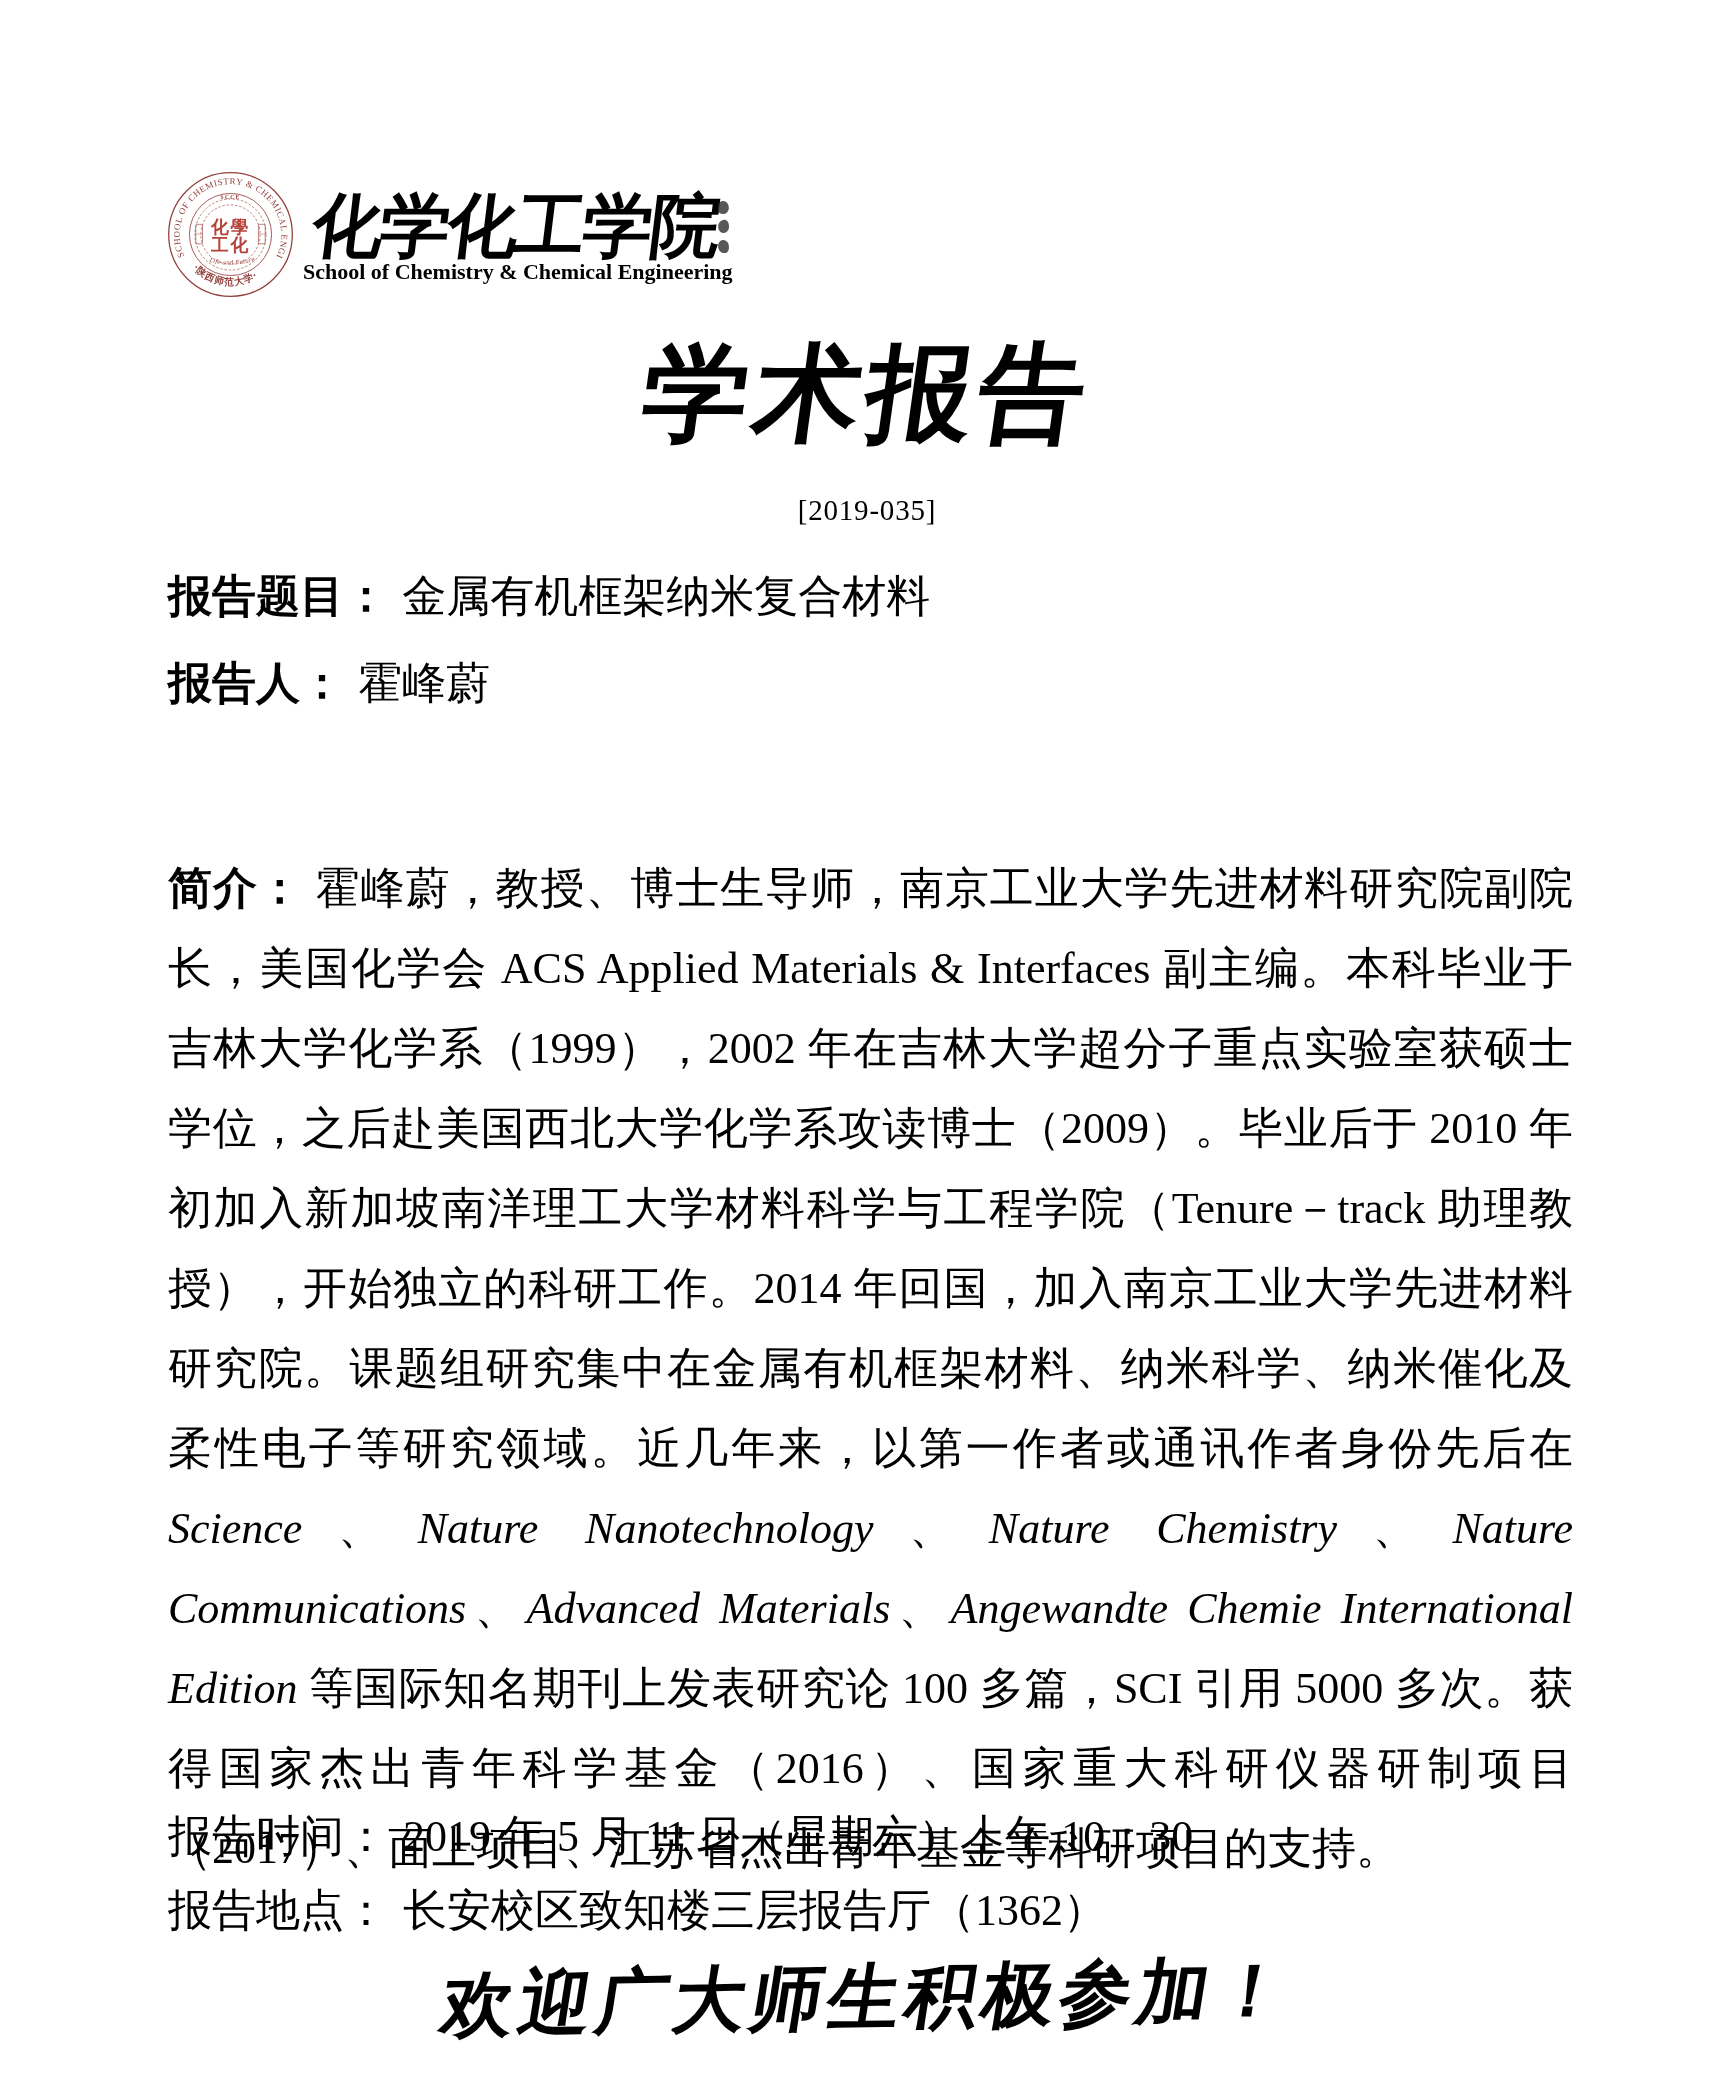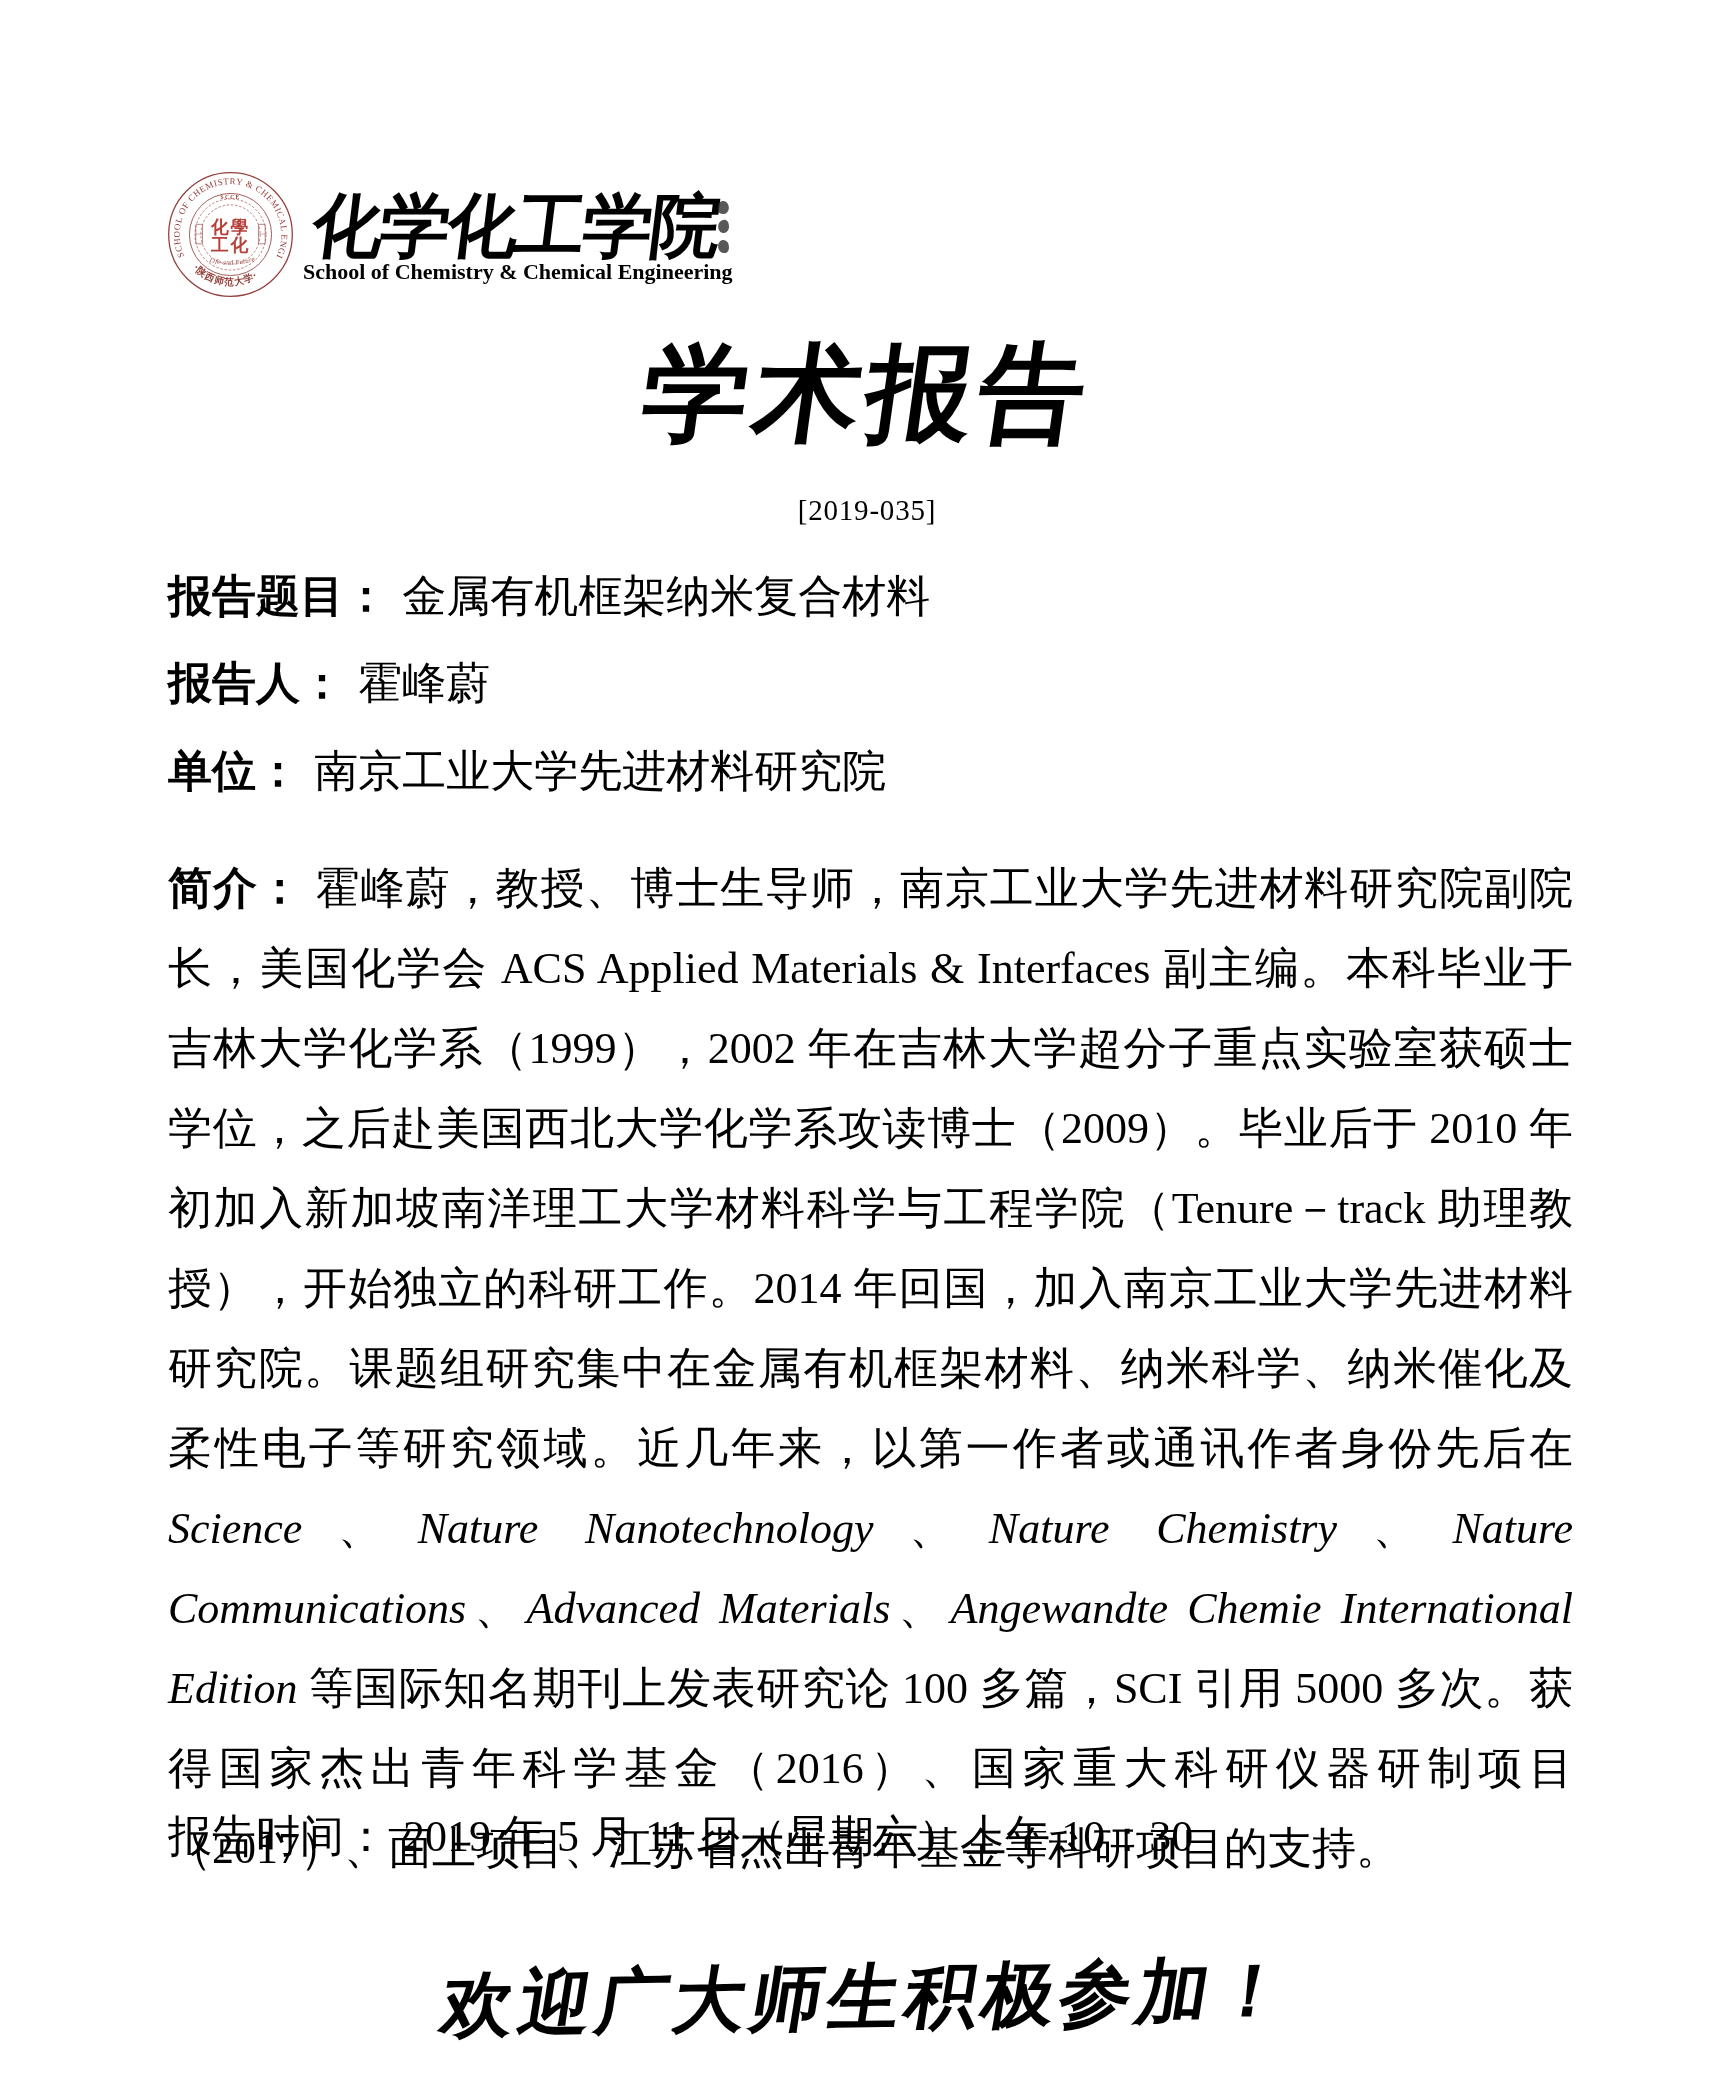--- a/index.html
+++ b/index.html
@@ -134,29 +134,29 @@
   <div class="issue">[2019-035]</div>
 
   <div class="info-line line-topic">
     <span class="label">报告题目：</span><span class="value">金属有机框架纳米复合材料</span>
   </div>
 
   <div class="info-line line-speaker">
     <span class="label">报告人：</span><span class="value">霍峰蔚</span>
   </div>
 
-  <div class="info-line line-affiliation">
-    <span class="label">单位：</span><span class="value">南京工业大学先进材料研究院</span>
-  </div>
 
   <p class="intro">
     <span class="label">简介：</span><span><span>霍峰蔚，教授、博士生导师，南京工业大学先进材料研究院副院长，美国化学会 ACS Applied Materials &amp; Interfaces 副主编。本科毕业于吉林大学化学系（1999），2002 年在吉林大学超分子重点实验室获硕士学位，之后赴美国西北大学化学系攻读博士（2009）。毕业后于 2010 年初加入新加坡南洋理工大学材料科学与工程学院（Tenure－track 助理教授），开始独立的科研工作。2014 年回国，加入南京工业大学先进材料研究院。课题组研究集中在金属有机框架材料、纳米科学、纳米催化及柔性电子等研究领域。近几年来，以第一作者或通讯作者身份先后在 </span><span style="font-style: italic;">Science</span><span>、</span><span style="font-style: italic;">Nature Nanotechnology</span><span>、</span><span style="font-style: italic;">Nature Chemistry</span><span>、</span><span style="font-style: italic;">Nature Communications</span><span>、</span><span style="font-style: italic;">Advanced Materials</span><span>、</span><span style="font-style: italic;">Angewandte Chemie International Edition</span><span> 等国际知名期刊上发表研究论 100 多篇，SCI 引用 5000 多次。获得国家杰出青年科学基金（2016）、国家重大科研仪器研制项目（2017）、面上项目、江苏省杰出青年基金等科研项目的支持。</span></span>
   </p>
 
   <div class="sched-line line-time">
     <span class="label">报告时间：</span><span class="value">2019 年 5 月 11 日（星期六）上午 10：30</span>
   </div>
 
+  <div class="sched-line line-place">
+    <span class="label">报告地点：</span><span class="value">长安校区致知楼三层报告厅（1362）</span>
+  </div>
 
   <div class="welcome">欢迎广大师生积极参加！</div>
 
 </div>
 
 
 </body></html>

